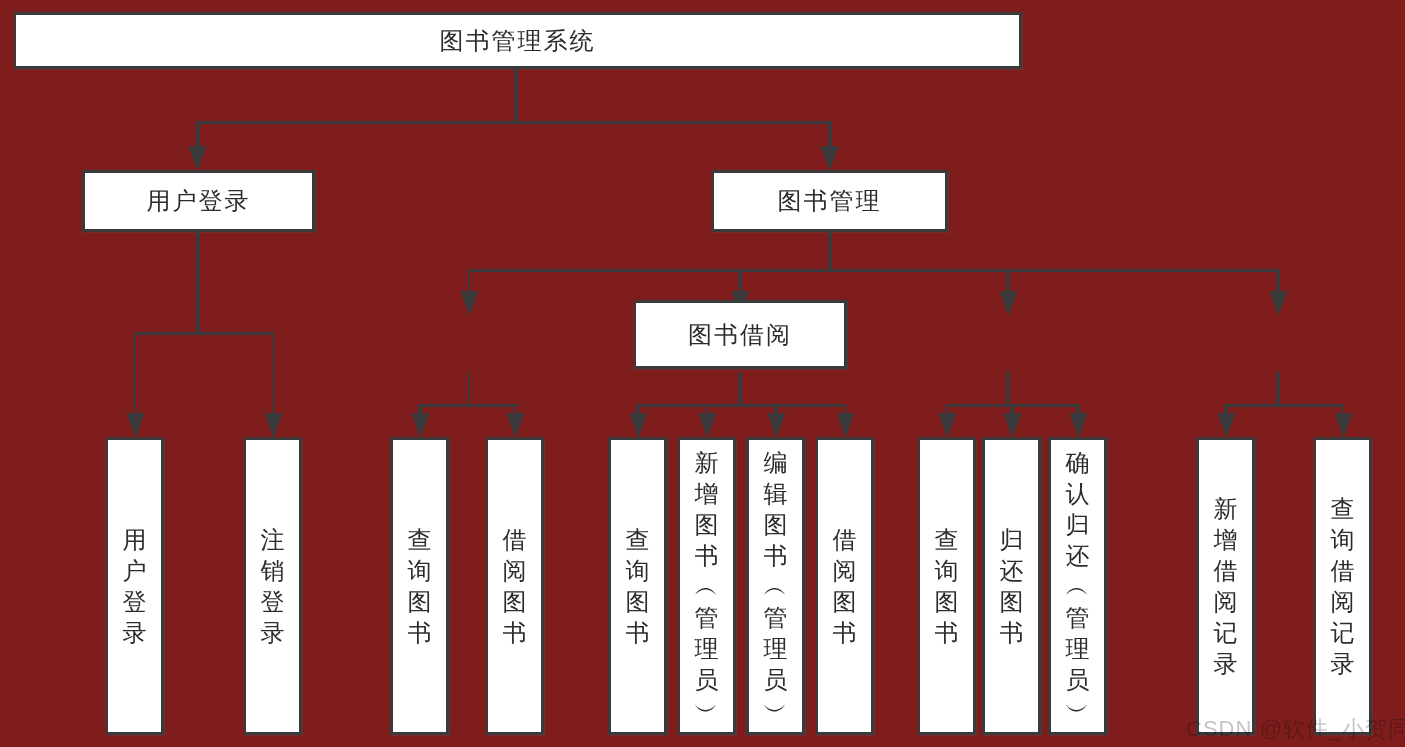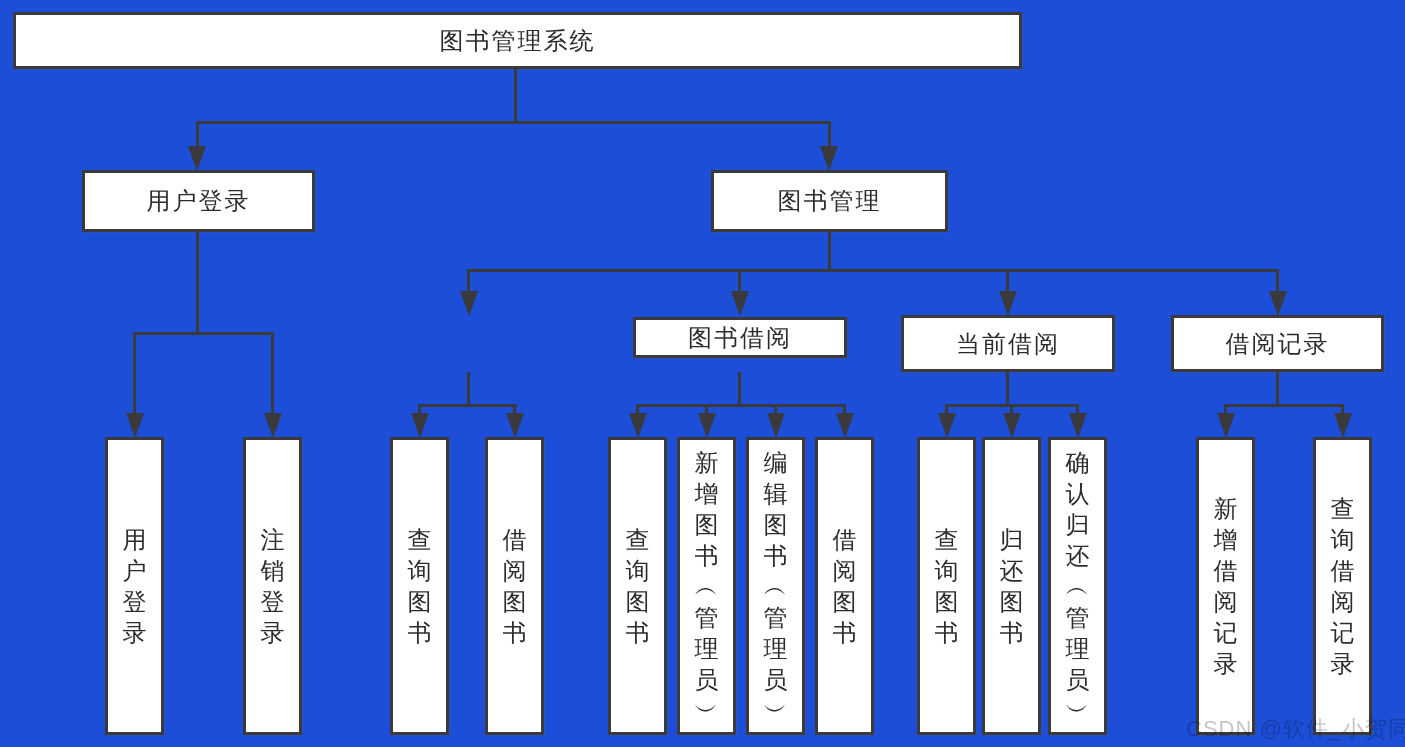--- a/index.html
+++ b/index.html
@@ -2,21 +2,21 @@
 <html><head>
 <meta charset="utf-8">
 <style>
   :root{
     --line:#3a3a3c;
     --ink:#2c2c2e;
     --wm:#c5c5c7;
   }
   html,body{margin:0;padding:0;background:#ffffff;}
   body{font-family:"Liberation Sans","DejaVu Sans",sans-serif;color:var(--ink);}
-  .stage{position:relative;width:1405px;height:747px;background:#1d4ed8;overflow:hidden;}
+  .stage{position:relative;width:1405px;height:747px;background:#7f1d1d;overflow:hidden;}
 
   
   .box{
     position:absolute;
     box-sizing:border-box;
     border:3px solid var(--line);
     background:#ffffff;
     display:flex;align-items:center;justify-content:center;
     font-size:24px;letter-spacing:2px;color:var(--ink);
     box-shadow:1px 1px 0 rgba(90,90,90,.25);
@@ -88,28 +88,22 @@
   <div class="line" style="left:467px;top:269px;width:812px;height:3px"></div>
   <div class="line" style="left:467px;top:269px;width:3px;height:24px"></div>
   <div class="line" style="left:738px;top:269px;width:3px;height:24px"></div>
   <div class="line" style="left:1006px;top:269px;width:3px;height:24px"></div>
   <div class="line" style="left:1276px;top:269px;width:3px;height:24px"></div>
   <div class="arrow" style="left:460px;top:291px"></div>
   <div class="arrow" style="left:731px;top:291px"></div>
   <div class="arrow" style="left:999px;top:291px"></div>
   <div class="arrow" style="left:1269px;top:291px"></div>
 
-  <div class="box" style="left:633px;top:317px;width:214px;height:41px">
+  <div class="box" style="left:633px;top:300px;width:214px;height:69px">
     <span>图书借阅</span>
-  </div>
-  <div class="box" style="left:901px;top:315px;width:214px;height:57px">
-    <span>当前借阅</span>
-  </div>
-  <div class="box" style="left:1171px;top:315px;width:213px;height:57px">
-    <span>借阅记录</span>
   </div>
 
   <div class="line" style="left:467px;top:372px;width:3px;height:35px"></div>
   <div class="line" style="left:418px;top:404px;width:99px;height:3px"></div>
   <div class="line" style="left:418px;top:404px;width:3px;height:12px"></div>
   <div class="line" style="left:513px;top:404px;width:3px;height:12px"></div>
   <div class="arrow" style="left:411px;top:413px"></div>
   <div class="arrow" style="left:506px;top:413px"></div>
 
   <div class="line" style="left:738px;top:372px;width:3px;height:35px"></div>

